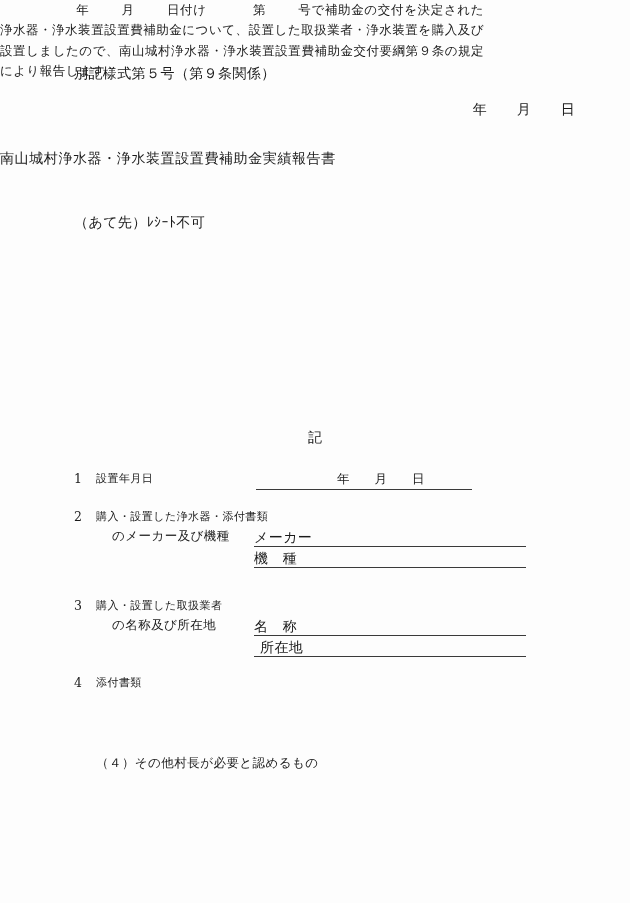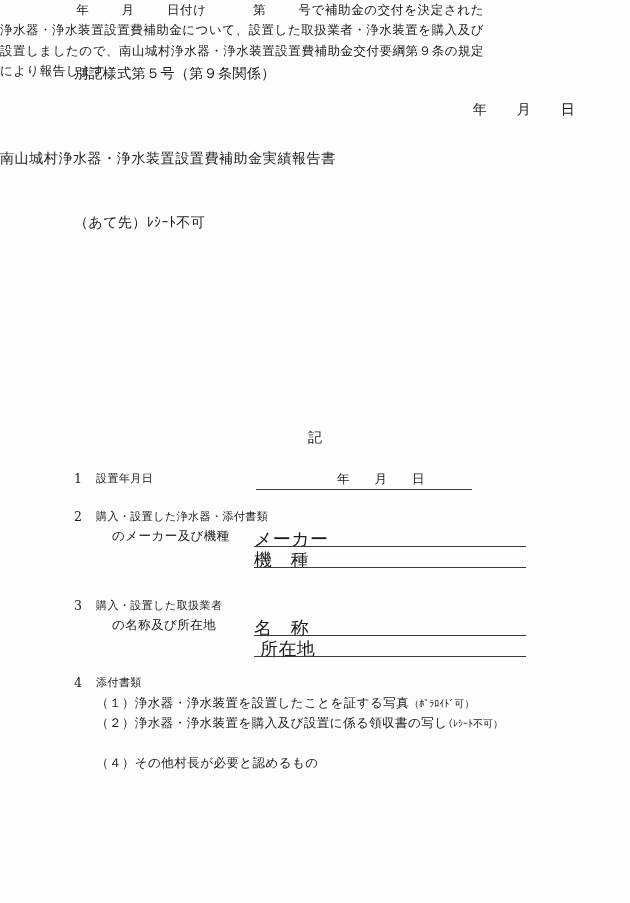--- a/index.html
+++ b/index.html
@@ -124,21 +124,21 @@
     border-bottom: 1px solid #3a3a3a;
   }
   .field-text {
     position: absolute;
     font-size: 12.5px;
     letter-spacing: 0;
     white-space: pre;
   }
   .field-label {
     position: absolute;
-    font-size: 18px;
+    font-size: 14px;
     letter-spacing: .4px;
     white-space: pre;
   }
 
   
   .sub-item {
     position: absolute;
     left: 96px;
     font-size: 12.5px;
     letter-spacing: .45px;
@@ -191,20 +191,18 @@
 
   <div class="field-label" style="left:254px; top:619px">名　称</div>
   <div class="rule" style="left:254px; top:635px; width:272px"></div>
 
   <div class="field-label" style="left:260px; top:640px">所在地</div>
   <div class="rule" style="left:254px; top:656px; width:272px"></div>
 
   <div class="item-no" style="top:677px">4</div>
   <div class="item-label" style="top:677px">添付書類</div>
 
-  <div class="sub-item" style="top:697px"><span>（１）</span><span>浄水器・浄水装置を設置したことを証する写真</span><span class="hw">（ﾎﾟﾗﾛｲﾄﾞ可）</span></div>
-
-  <div class="sub-item" style="top:717px"><span>（２）</span><span>浄水器・浄水装置を購入及び設置に係る領収書の写し</span><span class="hw">（ﾚｼｰﾄ不可）</span></div>
+
 
 
   <div class="sub-item" style="top:757px"><span>（４）</span><span>その他村長が必要と認めるもの</span></div>
 
 </div>
 
 </body></html>

